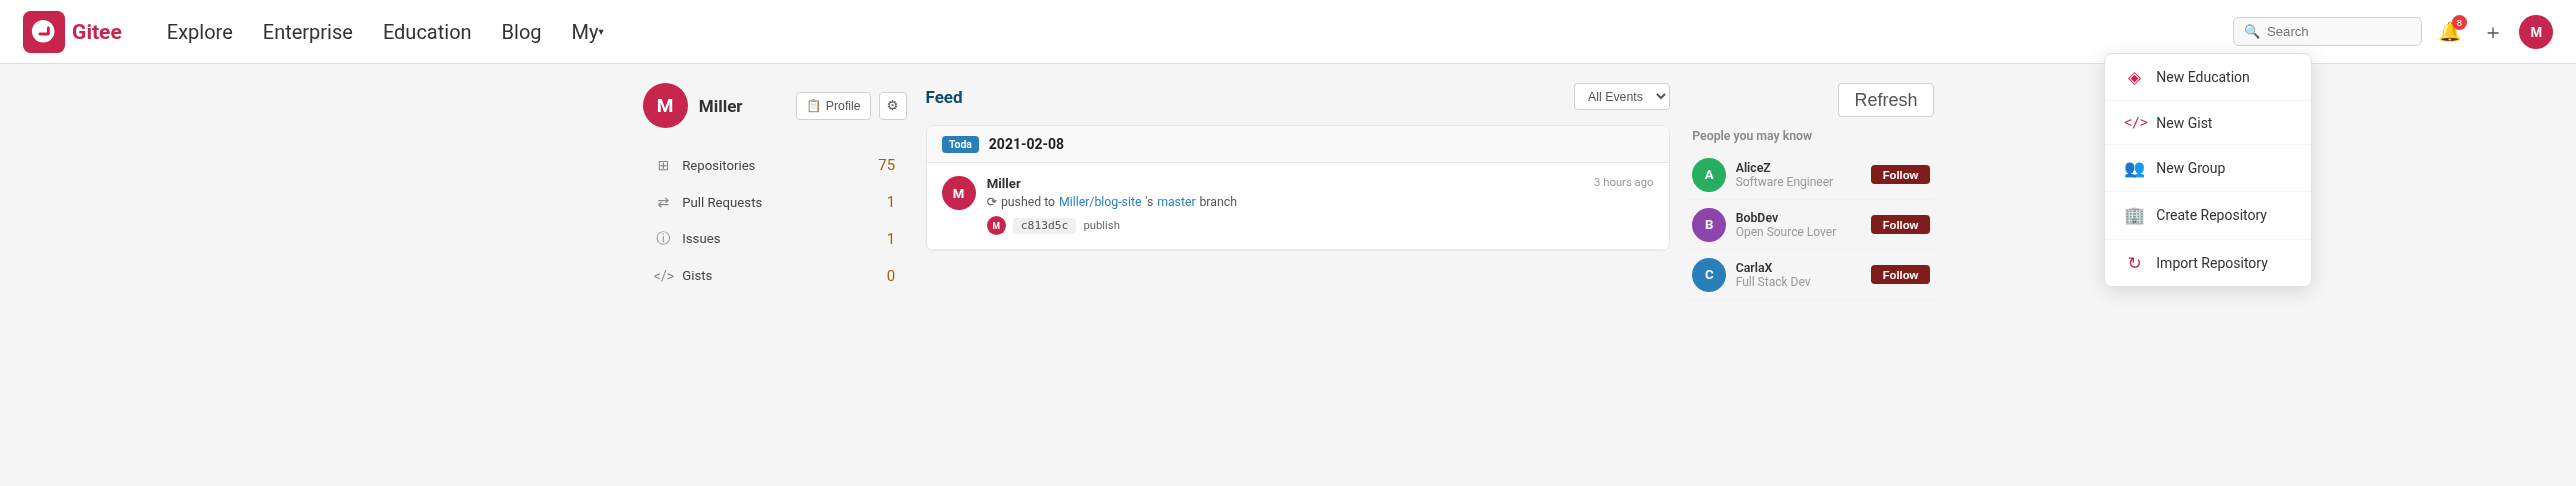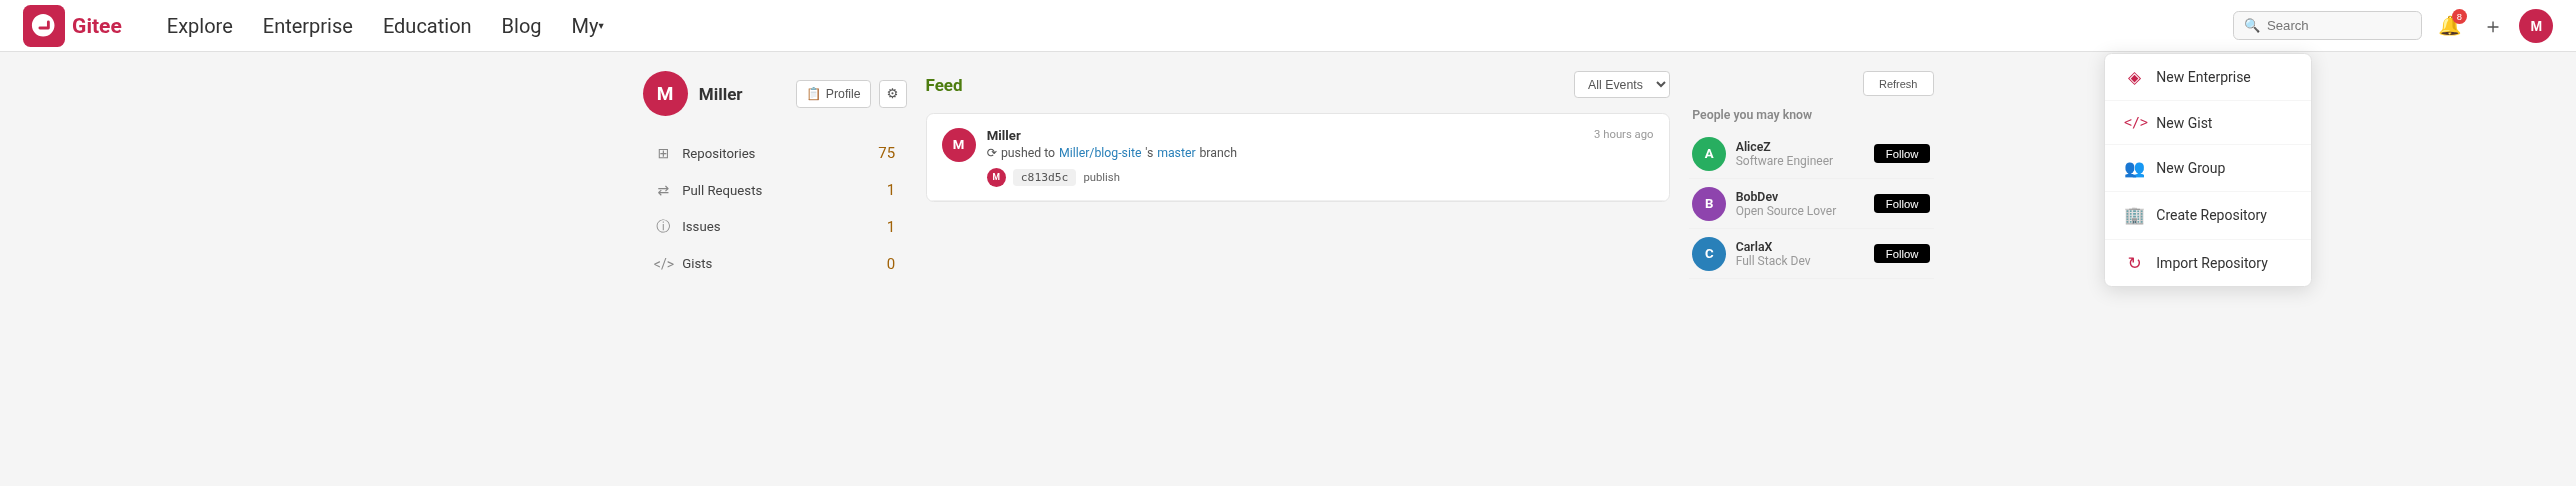--- a/index.html
+++ b/index.html
@@ -10,21 +10,21 @@
       color: #333;
     }
 
     
     .topnav {
       background: #fff;
       border-bottom: 0.9px solid #e0e0e0;
       display: flex;
       align-items: center;
       padding: 0 22.6px;
-      height: 52px;
+      height: 64px;
       position: relative;
       z-index: 100;
     }
     .logo-area {
       display: flex;
       align-items: center;
       margin-right: 30px;
       text-decoration: none;
     }
     .logo-icon {
@@ -189,21 +189,21 @@
 
     
     .feed-area {
       flex: 1;
       min-width: 0;
     }
     .feed-header {
       display: flex; align-items: center; justify-content: space-between;
       margin-bottom: 15px;
     }
-    .feed-title { font-size: 17px; font-weight: 700; color: #4d7c0f; }
+    .feed-title { font-size: 17px; font-weight: 700; color: #0c4a6e; }
     .feed-filter {
       display: flex; align-items: flex-start; gap: 7.5px;
     }
     .filter-select {
       padding: 4.7px 9.4px;
       border: 0.9px solid #d0d0d0;
       border-radius: 3.8px;
       font-size: 12.3px; color: #555;
       background: #fff; cursor: pointer;
     }
@@ -276,28 +276,28 @@
       width: 34px; height: 34px; border-radius: 50%;
       display: flex; align-items: center; justify-content: center;
       color: #fff; font-weight: 700; font-size: 13.2px;
       flex-shrink: 0;
     }
     .suggest-info { flex: 1; min-width: 0; }
     .suggest-name { font-size: 12.3px; font-weight: 600; color: #333; }
     .suggest-sub { font-size: 12px; color: #999; white-space: nowrap; overflow: hidden; text-overflow: ellipsis; }
     .follow-btn {
       padding: 3.8px 11.3px;
-      background: #000000;
+      background: #7f1d1d;
       color: #fff; border: none; border-radius: 3.8px;
-      font-size: 11.3px; cursor: pointer; font-weight: 400;
+      font-size: 11.3px; cursor: pointer; font-weight: 700;
     }
     .refresh-btn {
       padding: 5.7px 15px;
       background: #fff; border: 0.9px solid #d0d0d0;
-      border-radius: 3.8px; font-size: 11px; color: #555;
+      border-radius: 3.8px; font-size: 18px; color: #555;
       cursor: pointer;
     }
 
     
     .dropdown-overlay {
       position: fixed;
       top: 53px;
       right: 264px;
       background: #fff;
       border: 0.9px solid #e0e0e0;
@@ -350,21 +350,21 @@
 
     <button class="plus-btn">＋</button>
 
     <button class="avatar-btn">M</button>
   </div>
 </nav>
 
 <div class="dropdown-overlay">
   <div class="dropdown-item">
     <span class="dropdown-item-icon">◈</span>
-    <span>New Enterprise</span>
+    <span>New Education</span>
   </div>
   <div class="dropdown-item">
     <span class="dropdown-item-icon" style="font-family:monospace;font-size:13.2px">&lt;/&gt;</span>
     <span>New Gist</span>
   </div>
   <div class="dropdown-item">
     <span class="dropdown-item-icon">👥</span>
     <span>New Group</span>
   </div>
   <div class="dropdown-item">
@@ -422,20 +422,24 @@
     <div class="feed-header">
       <h2 class="feed-title">Feed</h2>
       <div class="feed-filter">
         <select class="filter-select">
           <option>All Events</option>
         </select>
       </div>
     </div>
 
     <div class="date-group">
+      <div class="date-header">
+        <span class="today-badge">Toda</span>
+        <span class="date-text">2021-02-08</span>
+      </div>
 
       <div class="feed-event">
         <div class="event-avatar">M</div>
         <div class="event-body">
           <div style="display:flex;align-items:flex-start;justify-content:space-between;">
             <div>
               <div class="event-user">Miller</div>
               <div class="event-desc">
                 <span>⟳</span>
                 <span>pushed to</span>

